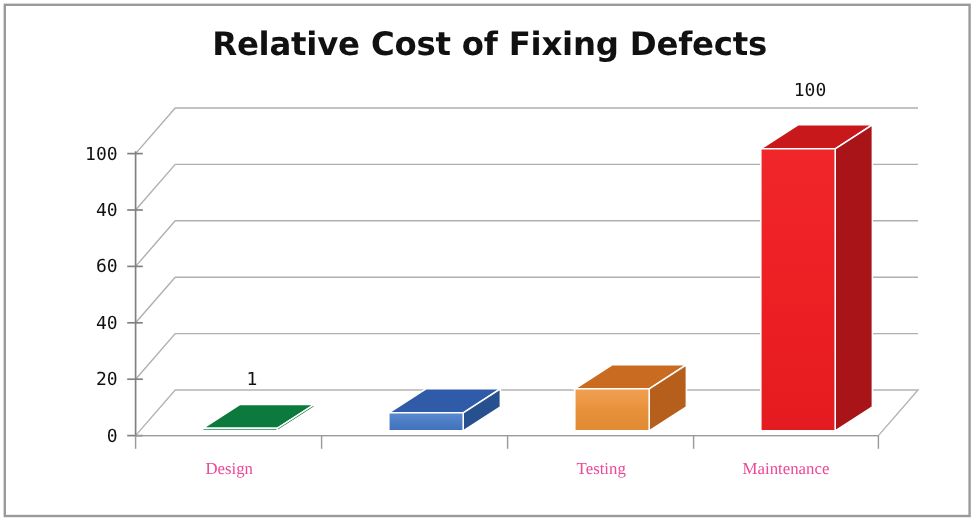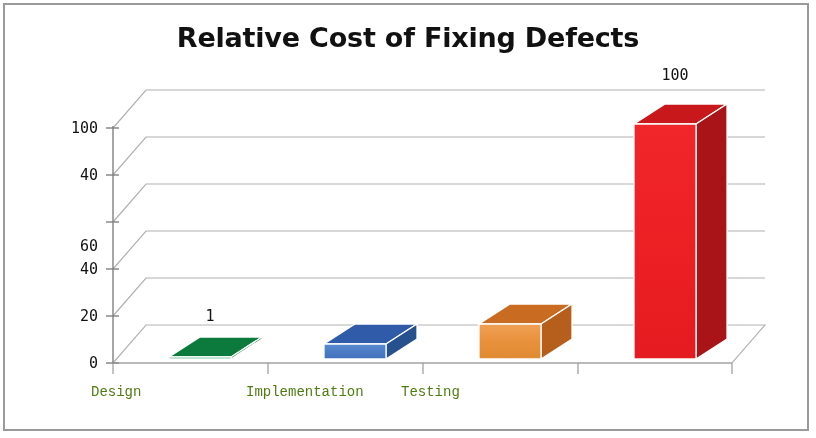--- a/index.html
+++ b/index.html
@@ -49,23 +49,24 @@
   .ytick-label {
     position: absolute;
     text-align: right;
     font-family: "DejaVu Sans Mono", monospace;
     font-size: 15px;
     color: #111111;
     width: 60px;
   }
   .cat-label {
     position: absolute;
-    font-family: Liberation Mono, monospace;
+    text-align: center;
+    font-family: Liberation Serif, serif;
     font-size: 14px;
-    color: #4d7c0f;
+    color: #ec4899;
     width: 200px;
   }
   .val-label {
     position: absolute;
     text-align: center;
     font-family: "DejaVu Sans Mono", monospace;
     font-size: 15px;
     color: #111111;
     width: 120px;
   }
@@ -159,24 +160,24 @@
 
     <g>
       <polygon points="634,124 665,104 727,104 696,124" fill="#c8181c" stroke="#ffffff" stroke-width="1.3"></polygon>
       <polygon points="696,124 727,104 727,339 696,359" fill="#a81417" stroke="#ffffff" stroke-width="1.3"></polygon>
       <polygon points="634,124 696,124 696,359 634,359" fill="url(#grad-red-front)" stroke="#ffffff" stroke-width="1.3"></polygon>
     </g>
   </svg>
 
   <div class="ytick-label" style="left:38px; top:119px;">100</div>
   <div class="ytick-label" style="left:38px; top:166px;">40</div>
-  <div class="ytick-label" style="left:38px; top:213px;margin-top:24px;">60</div>
+  <div class="ytick-label" style="left:38px; top:213px;">60</div>
   <div class="ytick-label" style="left:38px; top:260px;">40</div>
   <div class="ytick-label" style="left:38px; top:307px;">20</div>
   <div class="ytick-label" style="left:38px; top:354px;">0</div>
 
   <div class="val-label" style="left:150px; top:307px;">1</div>
   <div class="val-label" style="left:615px; top:66px;">100</div>
 
   <div class="cat-label" style="left:91px; top:384px;">Design</div>
-  <div class="cat-label" style="left:246px; top:384px;">Implementation</div>
   <div class="cat-label" style="left:401px; top:384px;">Testing</div>
+  <div class="cat-label" style="left:555px; top:384px;">Maintenance</div>
 </div>
 
 </body></html>

